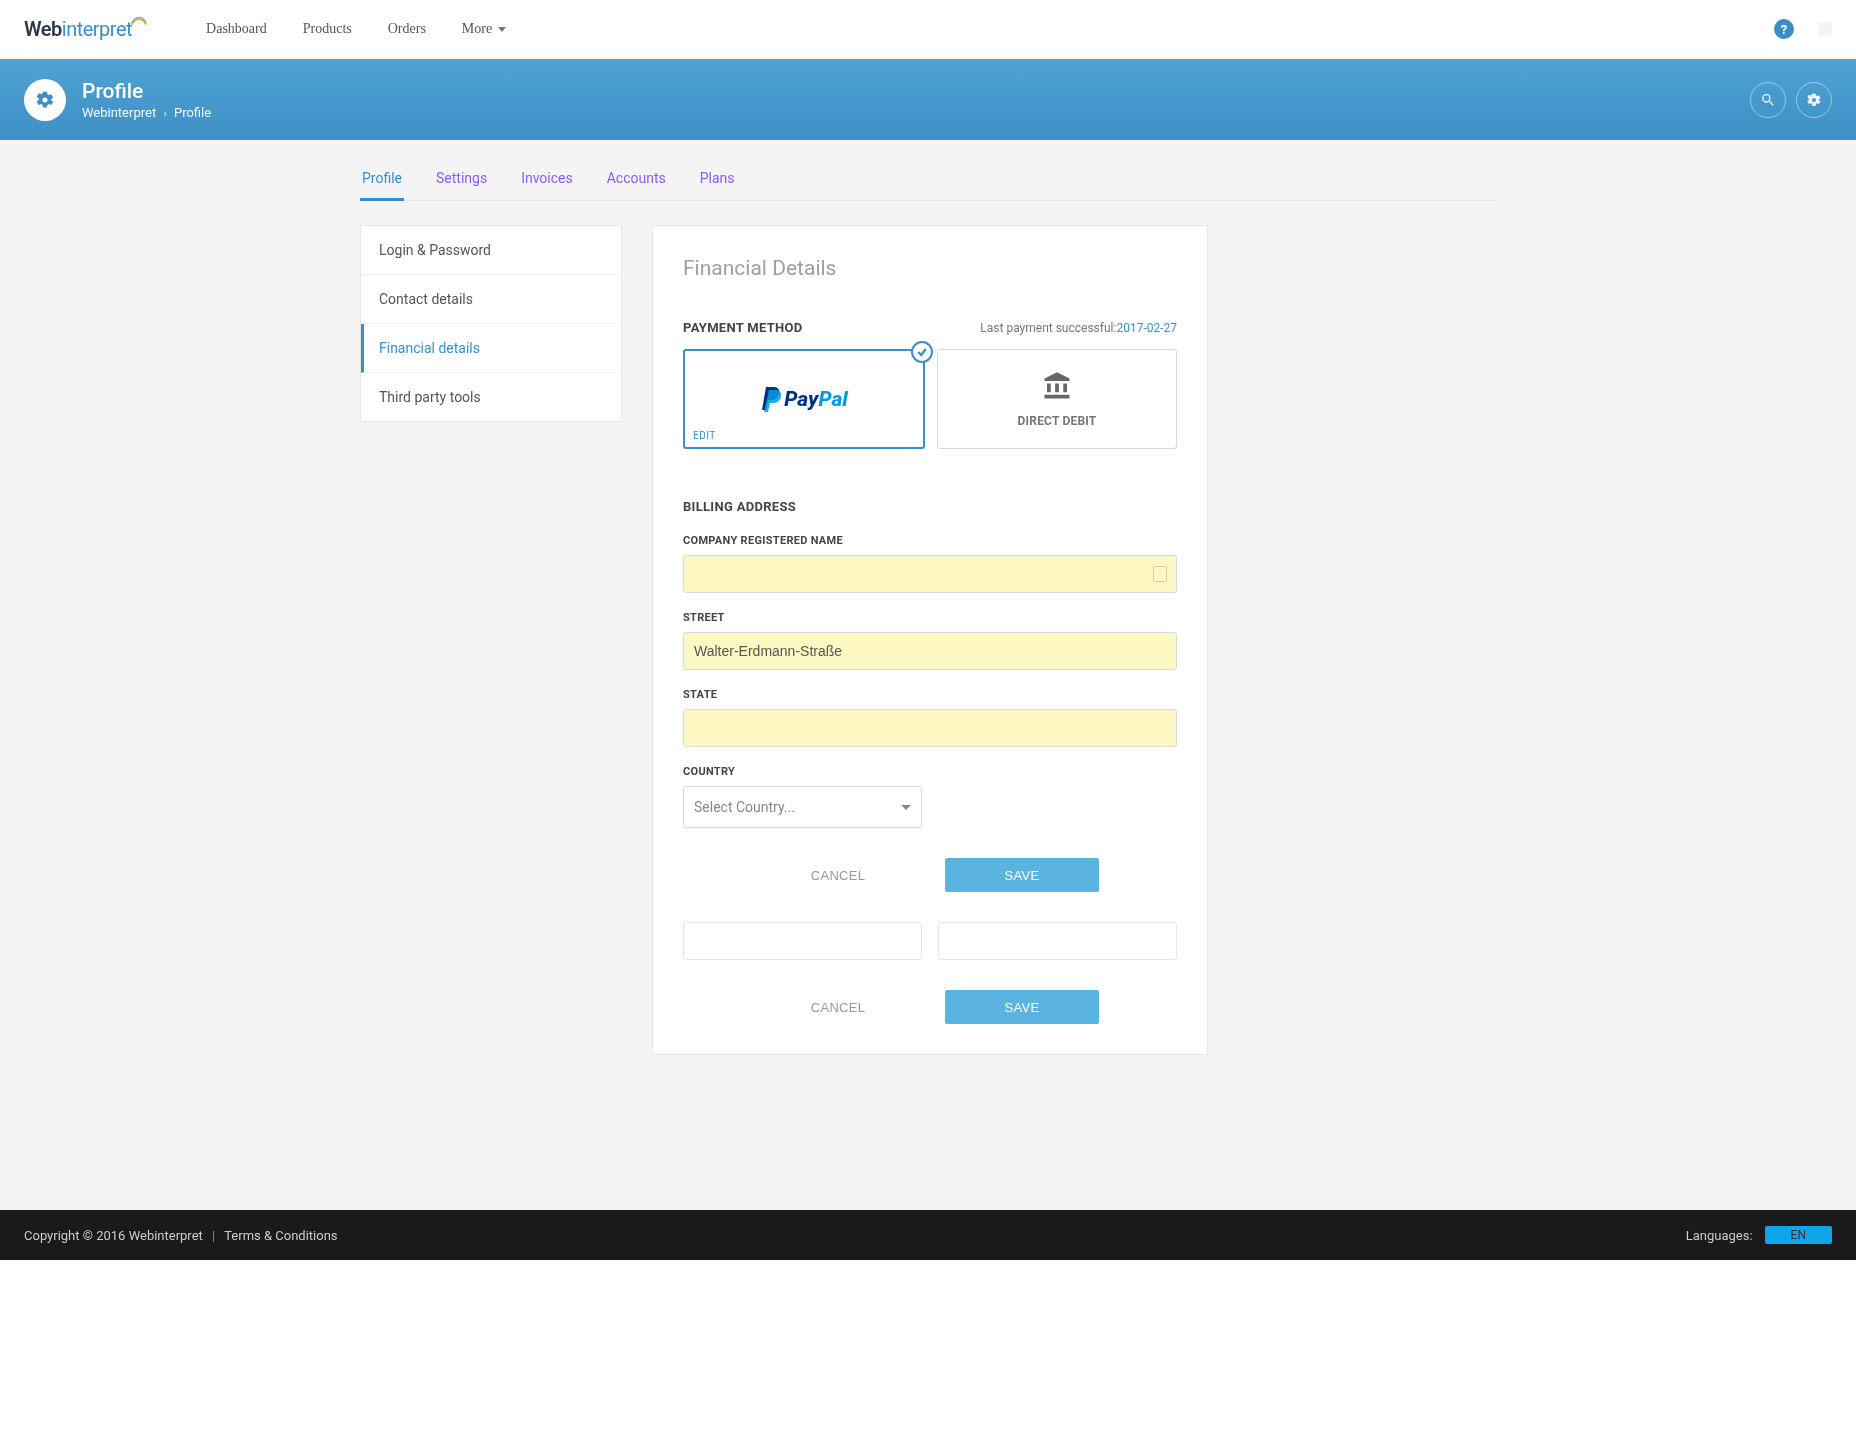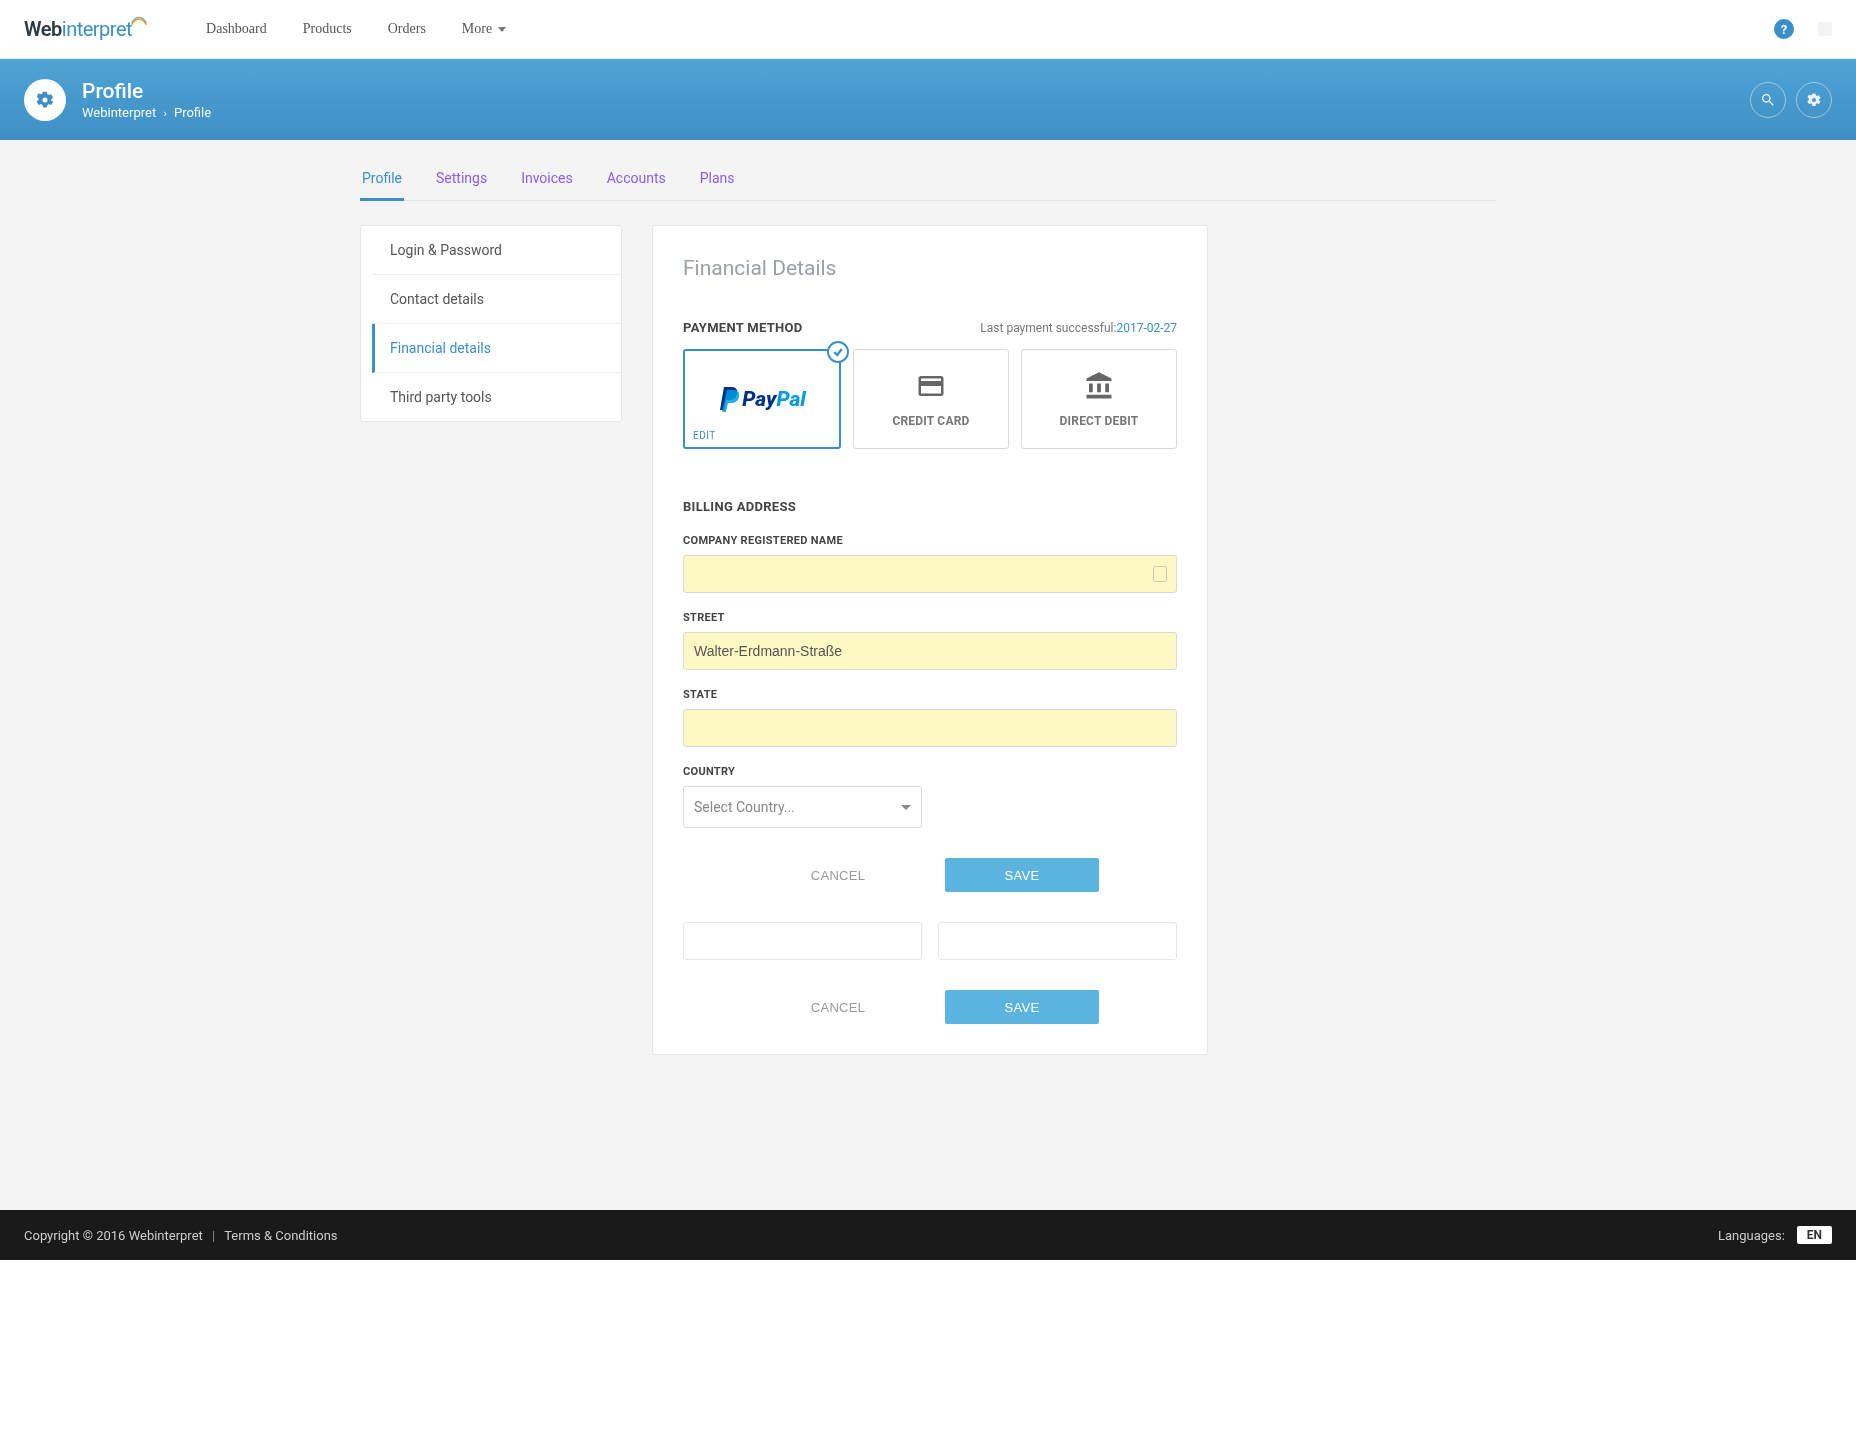--- a/index.html
+++ b/index.html
@@ -28,21 +28,21 @@
 .circle-btn { width: 36px; height: 36px; border-radius: 50%; border: 1px solid rgba(255,255,255,0.45); display: flex; align-items: center; justify-content: center; cursor: pointer; }
 .circle-btn svg { fill: rgba(255,255,255,0.9); }
 
 .page { background: #f4f4f4; min-height: 1070px; padding: 0 0 40px 0; }
 .tabs-row { padding-top: 30px; margin: 0 360px; border-bottom: 1px solid #e5e5e5; display: flex; gap: 30px; }
 .tab { padding: 0 2px 14px 2px; color: #8b5cf6; cursor: pointer; font-size: 14px; position: relative; }
 .tab.active { color: #3a8fc8; }
 .tab.active::after { content: ""; position: absolute; left: 0; right: 0; bottom: -1px; height: 3px; background: #3a8fc8; }
 
 .columns { display: flex; gap: 30px; margin: 24px 360px 0 360px; align-items: flex-start; }
-.sidenav { width: 262px; background: #fff; border: 1px solid #e6e6e6; border-radius: 2px; padding-left: 11px; }
+.sidenav { width: 262px; background: #fff; border: 1px solid #e6e6e6; border-radius: 2px; }
 .sidenav-item { padding: 16px 18px; border-bottom: 1px solid #eee; color: #555; cursor: pointer; font-size: 14px; }
 .sidenav-item:last-child { border-bottom: none; }
 .sidenav-item.active { color: #3a8fc8; border-left: 3px solid #3a8fc8; padding-left: 15px; }
 
 .card { flex: 1; background: #fff; border: 1px solid #e6e6e6; border-radius: 2px; padding: 30px 30px 30px 30px; max-width: 556px; }
 .card-title { font-size: 21px; font-weight: 400; color: #9aa0a6; margin-bottom: 40px; }
 .sec-head { display: flex; justify-content: space-between; align-items: flex-end; margin-bottom: 14px; }
 .sec-head-label { font-size: 13px; font-weight: 700; color: #444; letter-spacing: 0.3px; }
 .last-pay { font-size: 12px; color: #777; }
 .last-pay .date { color: #3a8fc8; }
@@ -74,21 +74,21 @@
 .btn { height: 34px; min-width: 154px; border-radius: 2px; font-size: 13px; font-weight: 500; letter-spacing: 0.3px; display: flex; align-items: center; justify-content: center; cursor: pointer; border: none; }
 .btn-cancel { background: transparent; color: #999; }
 .btn-save { background: #5bb3e0; color: #fff; }
 
 .ghost-row { display: flex; gap: 16px; margin-top: 30px; }
 .ghost-input { flex: 1; height: 38px; border: 1px solid #e6e6e6; border-radius: 3px; padding: 10px; color: #ccc; font-size: 13px; }
 
 .footer { background: #1a1a1a; color: #ccc; height: 50px; display: flex; align-items: center; justify-content: space-between; padding: 0 24px; font-size: 13px; }
 .footer .left span.sep { margin: 0 6px; color: #888; }
 .footer .right { display: flex; align-items: center; gap: 12px; }
-.lang-chip { background: #ffffff; color: #333; padding: 2px 10px; border-radius: 2px; font-size: 12px; font-weight: 700; }
+.lang-chip { background: #0ea5e9; color: #333; padding: 2px 26px; border-radius: 2px; font-size: 12px; font-weight: 400; }
 </style>
 </head>
 <body>
 
 <div class="topnav">
   <div class="logo">
     <span class="logo-text"><span class="logo-web">Web</span><span class="logo-interpret">interpret</span></span>
     <span class="logo-swirl">
       <svg viewBox="0 0 20 12" width="18" height="12">
           <path d="M2 10 C 6 2, 14 2, 18 10" stroke="#f5a623" stroke-width="2" fill="none"></path>
@@ -184,28 +184,20 @@
               <path d="M6 2 h8 c4 0 6 3 5 7 c-1 4-4 6-8 6 h-3 l-2 10 h-4 Z" fill="#003087"></path>
               <path d="M9 5 h7 c4 0 6 3 5 7 c-1 4-4 6-8 6 h-3 l-2 9 h-4 Z" fill="#009cde" opacity="0.85"></path>
             </svg>
             <span class="pp-text"><span class="pp-pay">Pay</span><span class="pp-pal">Pal</span></span>
           </div>
           <div class="edit">EDIT</div>
         </div>
         <div class="pay-card">
           <div class="icon">
             <svg viewBox="0 0 24 24" width="30" height="30">
-                <path d="M20 4H4a2 2 0 0 0-2 2v12a2 2 0 0 0 2 2h16a2 2 0 0 0 2-2V6a2 2 0 0 0-2-2Zm0 14H4v-6h16Zm0-10H4V6h16Z"></path>
-              </svg>
-          </div>
-          <div class="pay-card-label">CREDIT CARD</div>
-        </div>
-        <div class="pay-card">
-          <div class="icon">
-            <svg viewBox="0 0 24 24" width="30" height="30">
                 <path d="M4 10h3v7H4Zm6.5 0h3v7h-3ZM2 19h20v3H2Zm15-9h3v7h-3ZM12 1 2 6v2h20V6Z"></path>
               </svg>
           </div>
           <div class="pay-card-label">DIRECT DEBIT</div>
         </div>
       </div>
 
       <div class="sec-head-label" style="margin-bottom:20px">BILLING ADDRESS</div>
 
       <div class="field-col" style="margin-bottom:18px">

